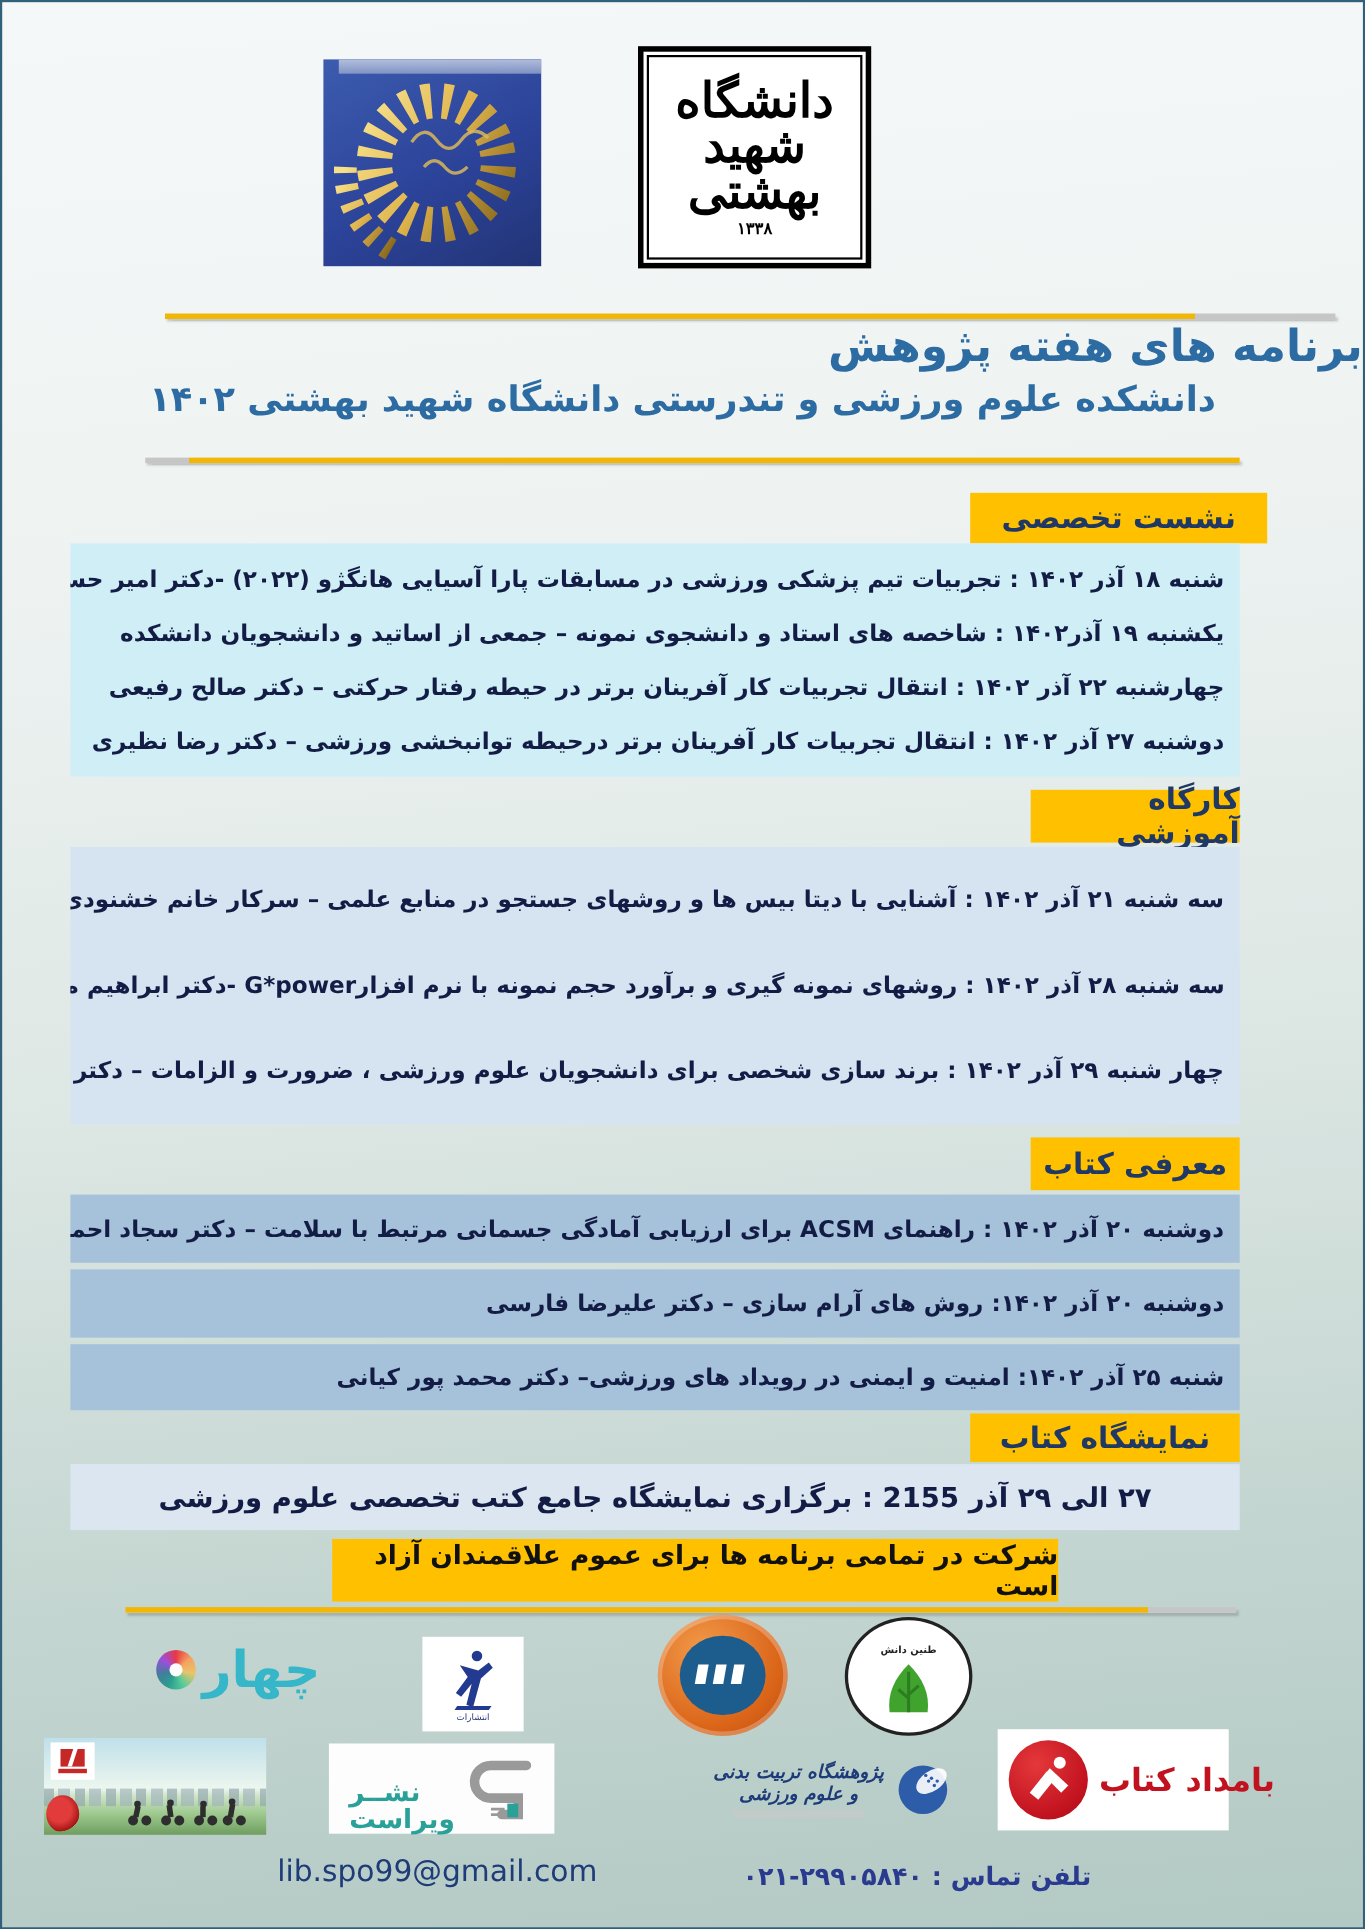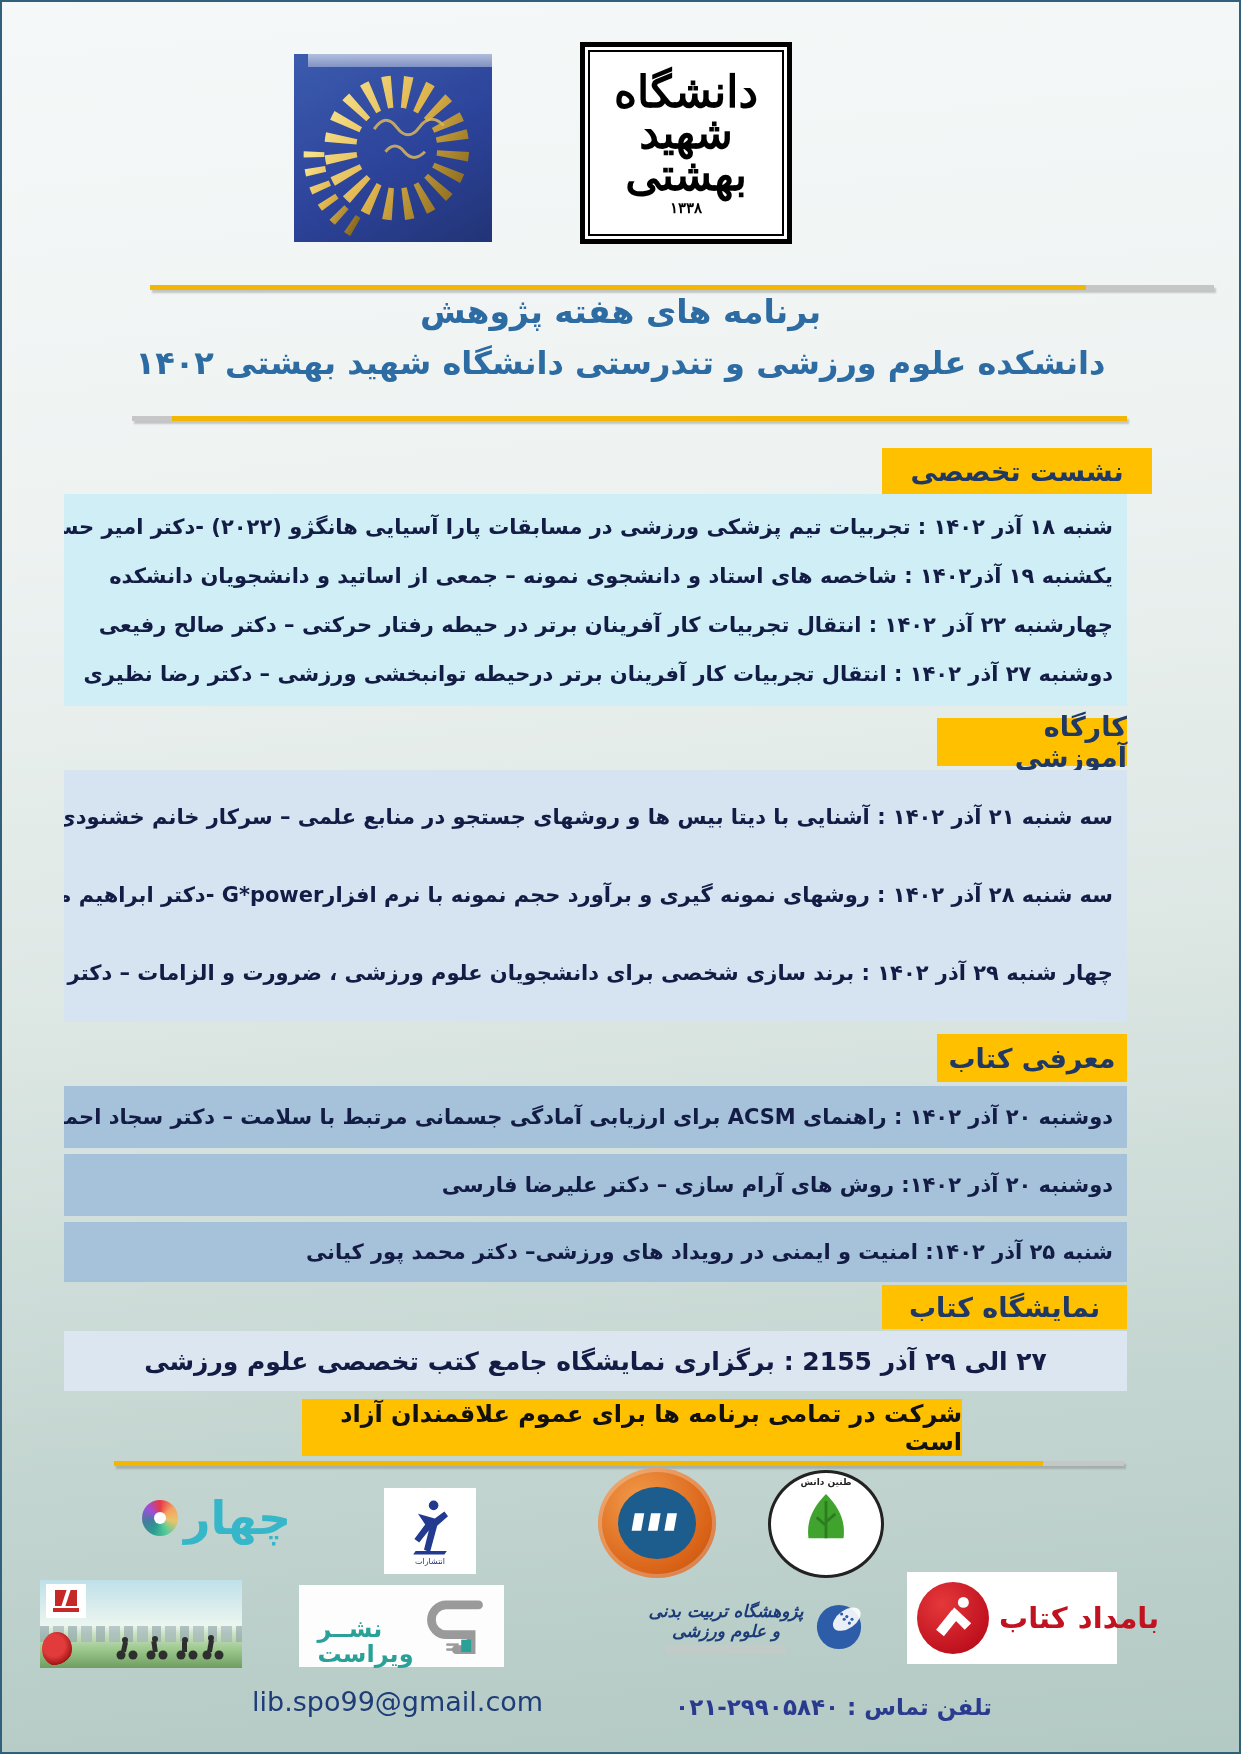--- a/index.html
+++ b/index.html
@@ -41,21 +41,21 @@
   .yline-1{ left:148px; top:283px; width:1064px;
     background:linear-gradient(to right,var(--line-yellow) 0%,var(--line-yellow) 88%,#c6c6c6 88%); }
   .yline-2{ left:130px; top:414px; width:995px;
     background:linear-gradient(to right,#c6c6c6 0%,#c6c6c6 4%,var(--line-yellow) 4%); }
   .yline-3{ left:112px; top:1459px; width:1010px;
     background:linear-gradient(to right,var(--line-yellow) 0%,var(--line-yellow) 92%,#c6c6c6 92%); }
 
   
   .title{ position:absolute; left:0; width:100%; text-align:center;
     color:var(--title-blue); font-weight:bold; direction:rtl; }
-  .title-1{ top:290px; font-size:33px; }
+  .title-1{ top:290px; font-size:40px;text-align:right; }
   .title-2{ top:342px; font-size:32px; }
 
   
   .sec-header{ position:absolute; background:var(--accent); color:var(--header-text);
     font-weight:bold; font-size:27px; direction:rtl;
     display:flex; align-items:center; justify-content:center; }
   .h-session { left:880px; top:446px; width:270px; height:46px; }
   .h-workshop{ left:935px; top:716px; width:190px; height:48px; }
   .h-book    { left:935px; top:1032px; width:190px; height:48px; }
   .h-fair    { left:880px; top:1283px; width:245px; height:44px; }
@@ -101,21 +101,21 @@
     background:radial-gradient(circle at 35% 30%,#f29a4a,#da6418 65%,#b84c10);
     display:flex; align-items:center; justify-content:center;
     box-shadow:inset 0 0 0 4px rgba(255,255,255,.25); }
   .sina .core{ width:66%; height:66%; border-radius:50%; background:#1c5d8d;
     display:flex; align-items:center; justify-content:center; }
   .sina .core svg{ width:70%; height:46%; }
 
   .tanin{ position:absolute; left:766px; top:1468px; width:116px; height:108px; border-radius:50%;
     background:#fff; border:3px solid #222; overflow:hidden;
     display:flex; flex-direction:column; align-items:center; }
-  .tanin .arc-text{ font-size:9px; color:#222; margin-top:4px; font-weight:bold;text-align:center; }
+  .tanin .arc-text{ font-size:9px; color:#222; margin-top:23px; font-weight:bold;text-align:center; }
   .tanin svg{ width:70px; height:70px; }
 
   .banner{ position:absolute; left:38px; top:1578px; width:202px; height:88px; overflow:hidden;
     background:linear-gradient(to bottom,#bfe0ea 0%,#ecf6ef 52%,#cfe3c8 60%,#9ec98f 78%,#6f9e60 100%); }
   .banner .city{ position:absolute; bottom:26px; left:0; right:0; height:16px; opacity:.65;
     background:repeating-linear-gradient(90deg,#8fa5ad 0 9px,transparent 9px 13px,#9fb3ba 13px 24px,transparent 24px 28px); }
   .banner .riders{ position:absolute; bottom:8px; left:55px; width:140px; height:26px; }
   .banner .redlogo{ position:absolute; top:4px; left:6px; width:40px; height:34px; background:#fff;
     display:flex; flex-direction:column; align-items:center; justify-content:center; gap:2px; }
   .banner .redlogo .mark{ width:22px; height:16px; background:#c62828; position:relative; }

